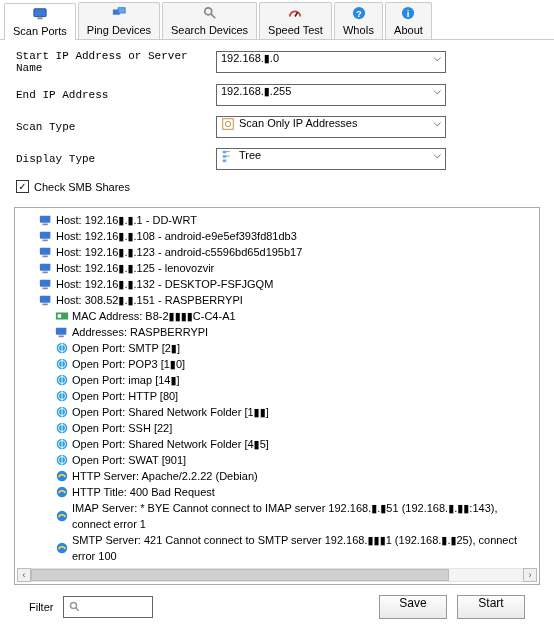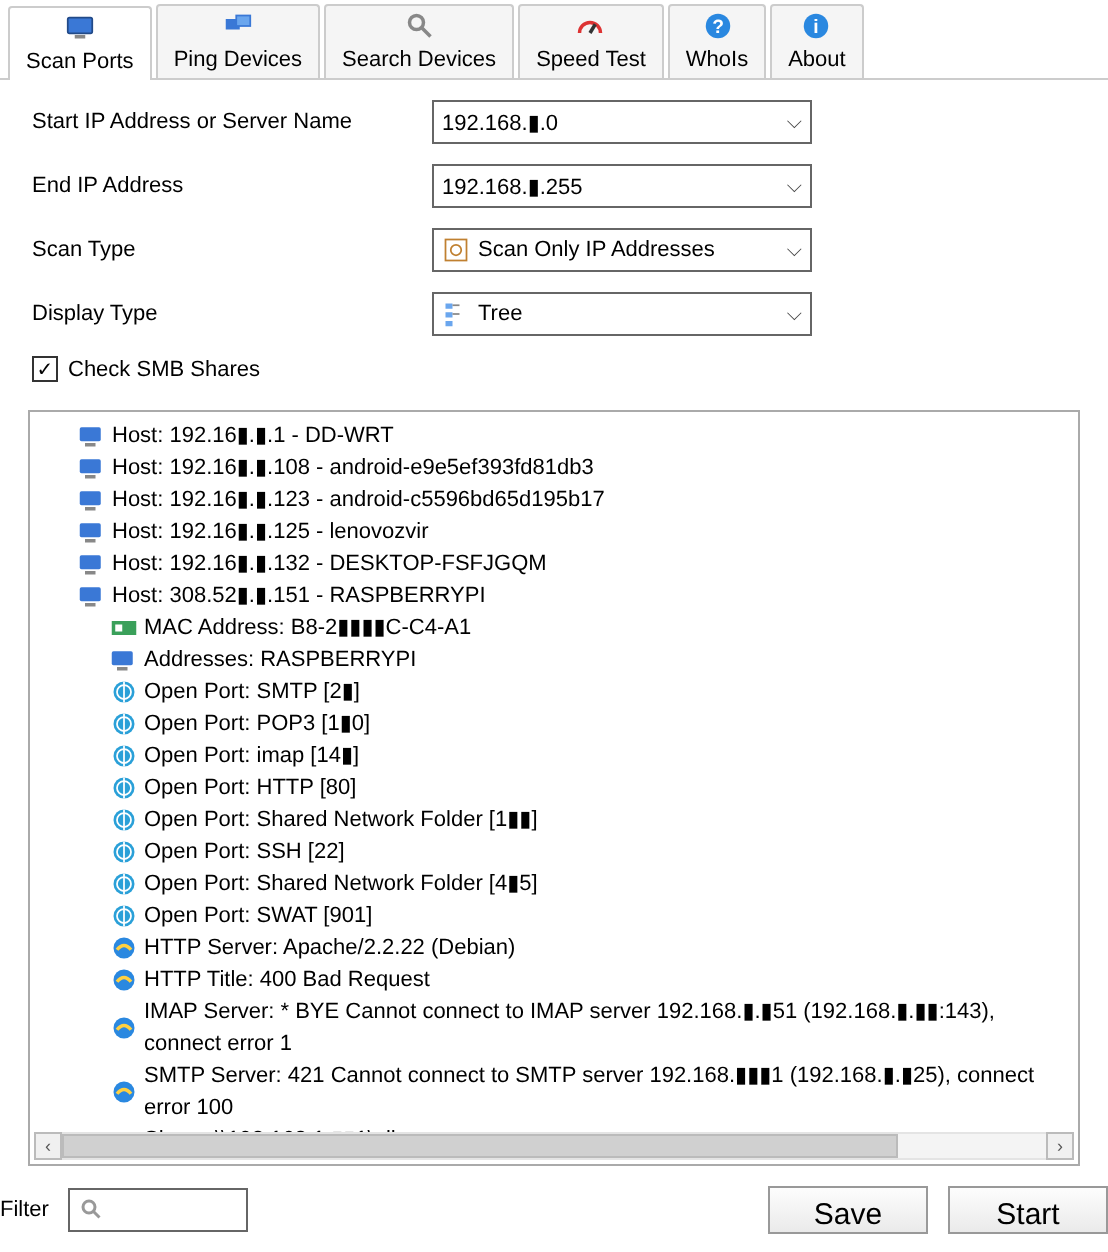--- a/index.html
+++ b/index.html
@@ -40,27 +40,27 @@
   .form-area {
     padding: 10px 16px 6px 16px;
   }
   .form-row {
     display: flex;
     align-items: center;
     margin-bottom: 10px;
   }
   .form-label {
     width: 200px;
+    font-family: Liberation Mono, monospace;
   }
   .combo {
-    width: 190px;
+    width: 230px;
     height: 22px;
     border: 1px solid #666;
     display: flex;
-    align-items: center;
     padding: 0 4px;
     position: relative;
   }
   .combo .combo-icon {
     margin-right: 4px;
     display:flex;
     align-items:center;
   }
   .combo .combo-text {
     flex: 1;
@@ -141,46 +141,46 @@
     left:0;
     top:0;
     bottom:0;
     width:85%;
     background:#d0d0d0;
     border:1px solid #bbb;
   }
   .bottom-bar {
     display: flex;
     align-items: center;
-    padding: 4px 0;
+    padding: 4px 29px;
     gap: 10px;
   }
   .filter-label {
     font-size: 11px;
   }
   .filter-box {
     width: 90px;
     height: 22px;
     border: 1px solid #666;
     display: flex;
     align-items: center;
     padding: 0 4px;
     gap: 3px;
   }
   .spacer { flex: 1; }
   .btn {
-    width: 80px;
+    width: 68px;
     height: 24px;
     border: 1px solid #999;
     background: linear-gradient(#fdfdfd,#eaeaea);
     display:flex;
-    align-items:flex-end;
+    align-items:flex-start;
     justify-content:center;
     cursor:pointer;
-    font-size:15px;
+    font-size:12px;
   }
   .ic { width:14px; height:14px; display:inline-flex; align-items:center; justify-content:center; }
 </style>
 </head>
 <body>
 
 <div class="tab-bar">
   <div class="tab active">
     <span class="ic">
       <svg viewBox="0 0 16 16" width="14" height="14">

